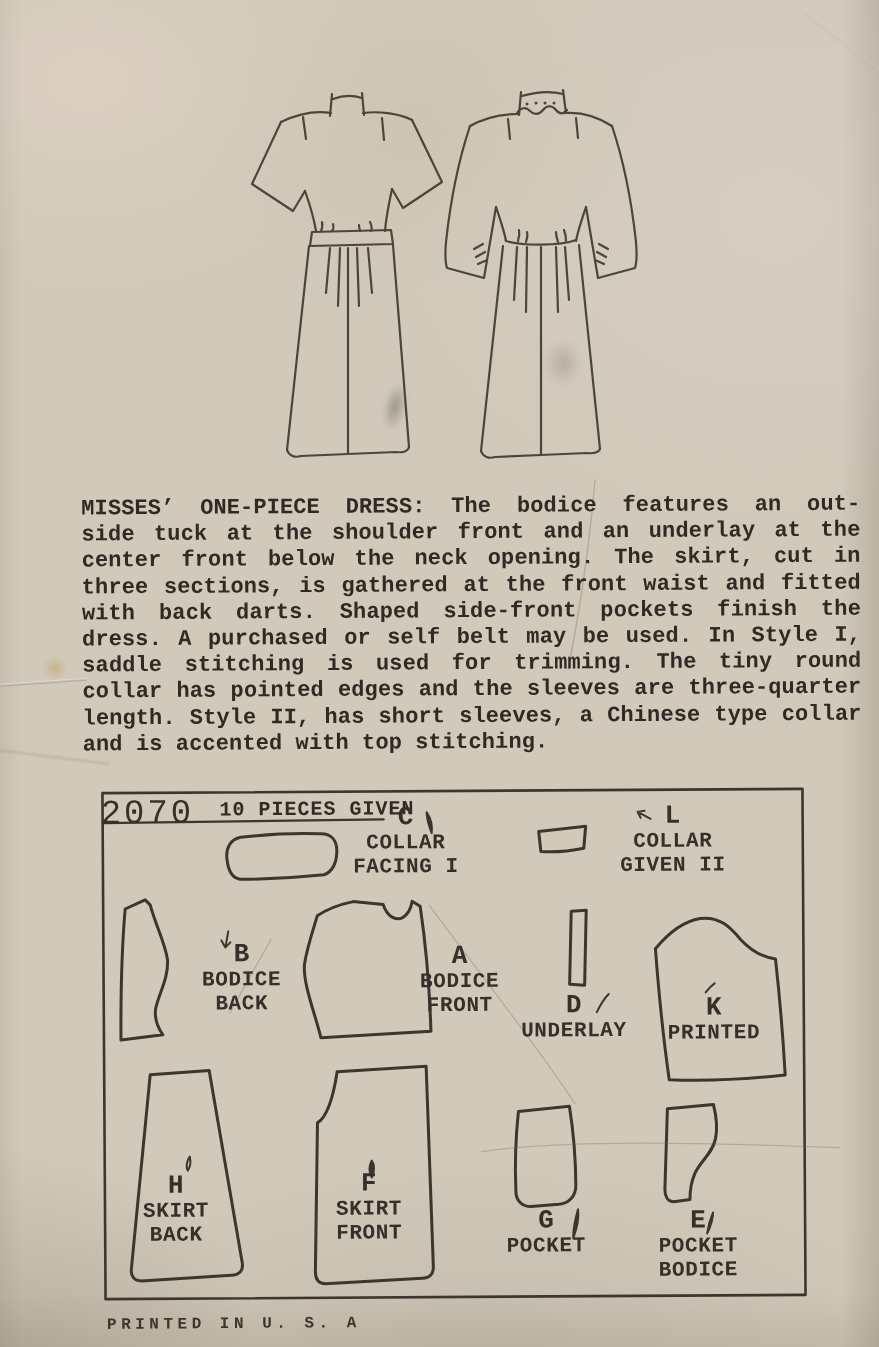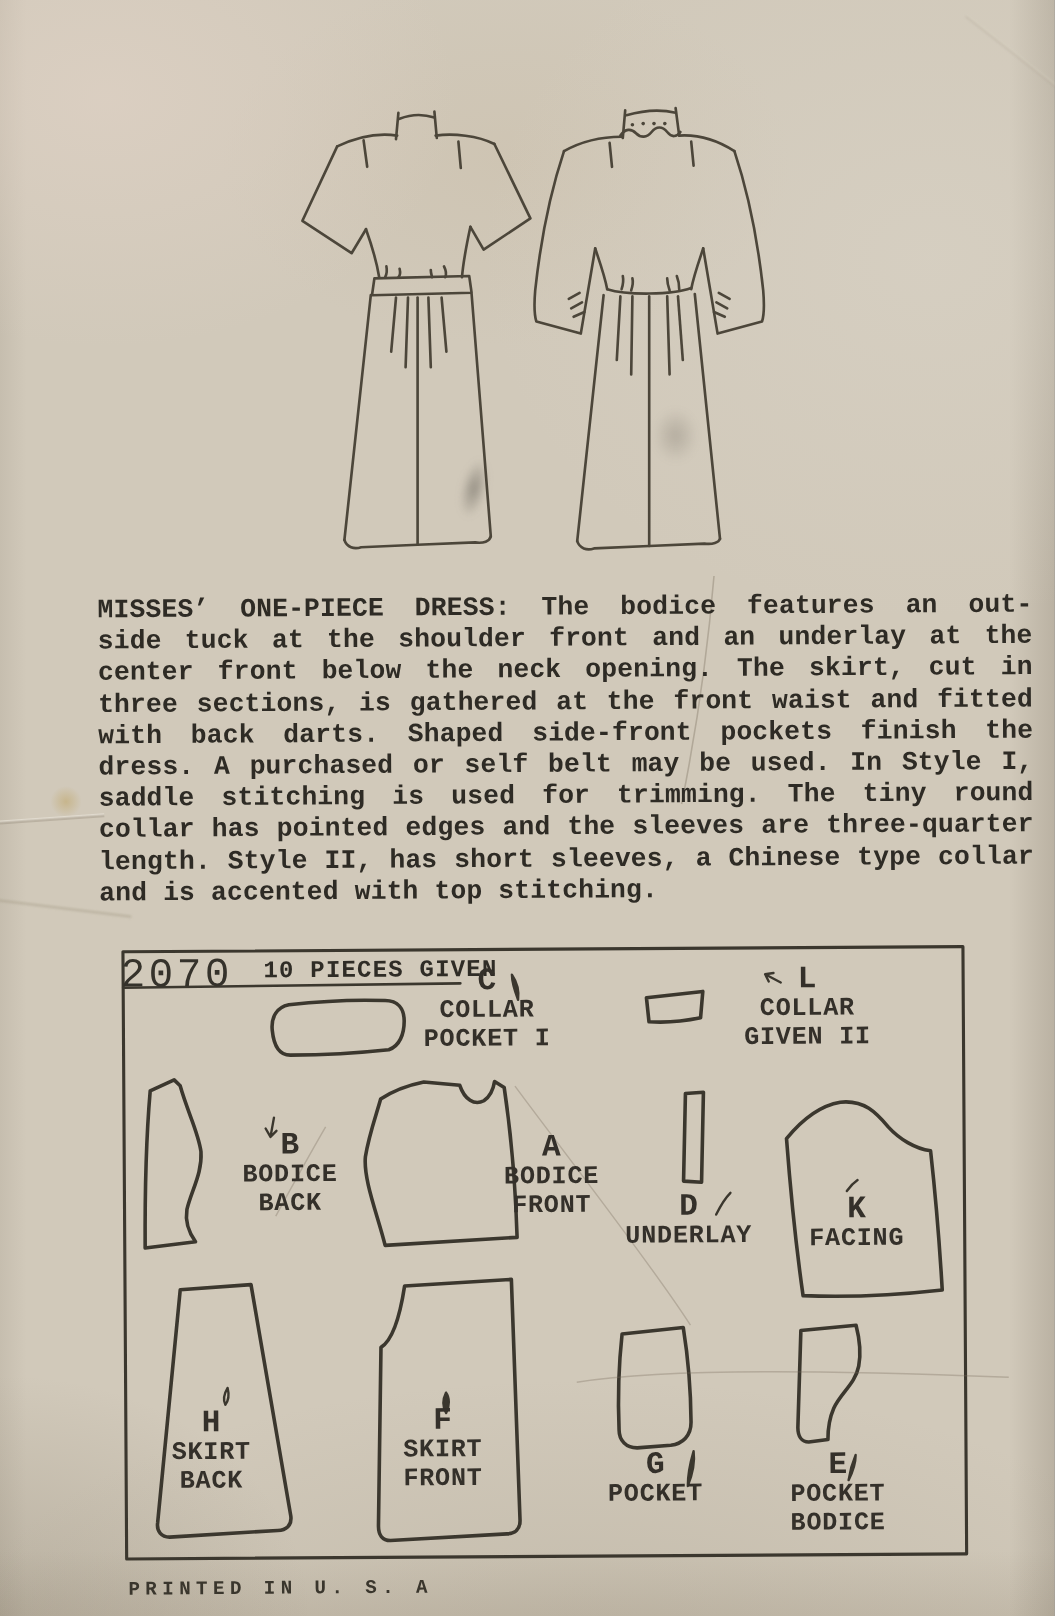--- a/index.html
+++ b/index.html
@@ -186,21 +186,21 @@
         <path d="M230,1012 C245,985 262,955 272,938"></path>
       </g>
     </svg>
 
     <div class="hdr-number">2070</div>
     <div class="hdr-pieces">10 PIECES GIVEN</div>
 
     <div class="plabel" style="left:407px;top:804px;">
       <div class="pletter">C</div>
       <div class="pname">COLLAR</div>
-      <div class="pname">POCKET I</div>
+      <div class="pname">FACING I</div>
     </div>
     <div class="plabel" style="left:674px;top:804px;">
       <div class="pletter">L</div>
       <div class="pname">COLLAR</div>
       <div class="pname">GIVEN II</div>
     </div>
     <div class="plabel" style="left:242px;top:940px;">
       <div class="pletter">B</div>
       <div class="pname">BODICE</div>
       <div class="pname">BACK</div>
@@ -209,21 +209,21 @@
       <div class="pletter">A</div>
       <div class="pname">BODICE</div>
       <div class="pname">FRONT</div>
     </div>
     <div class="plabel" style="left:574px;top:993px;">
       <div class="pletter">D</div>
       <div class="pname">UNDERLAY</div>
     </div>
     <div class="plabel" style="left:714px;top:996px;">
       <div class="pletter">K</div>
-      <div class="pname">FACING</div>
+      <div class="pname">PRINTED</div>
     </div>
     <div class="plabel" style="left:175px;top:1171px;">
       <div class="pletter">H</div>
       <div class="pname">SKIRT</div>
       <div class="pname">BACK</div>
     </div>
     <div class="plabel" style="left:368px;top:1170px;">
       <div class="pletter">F</div>
       <div class="pname">SKIRT</div>
       <div class="pname">FRONT</div>

